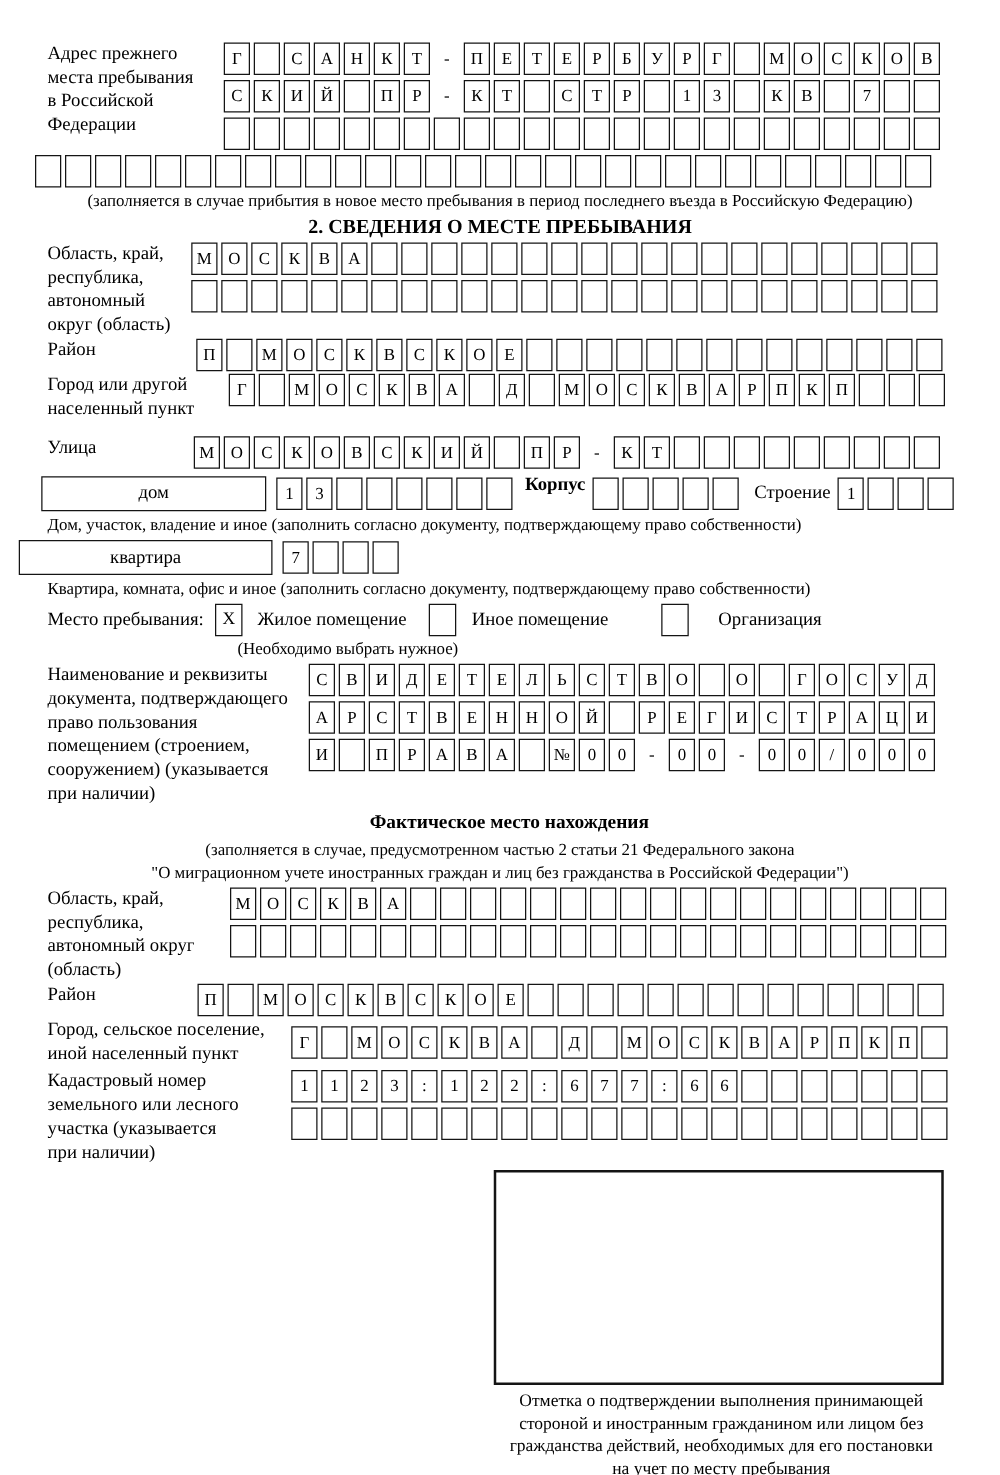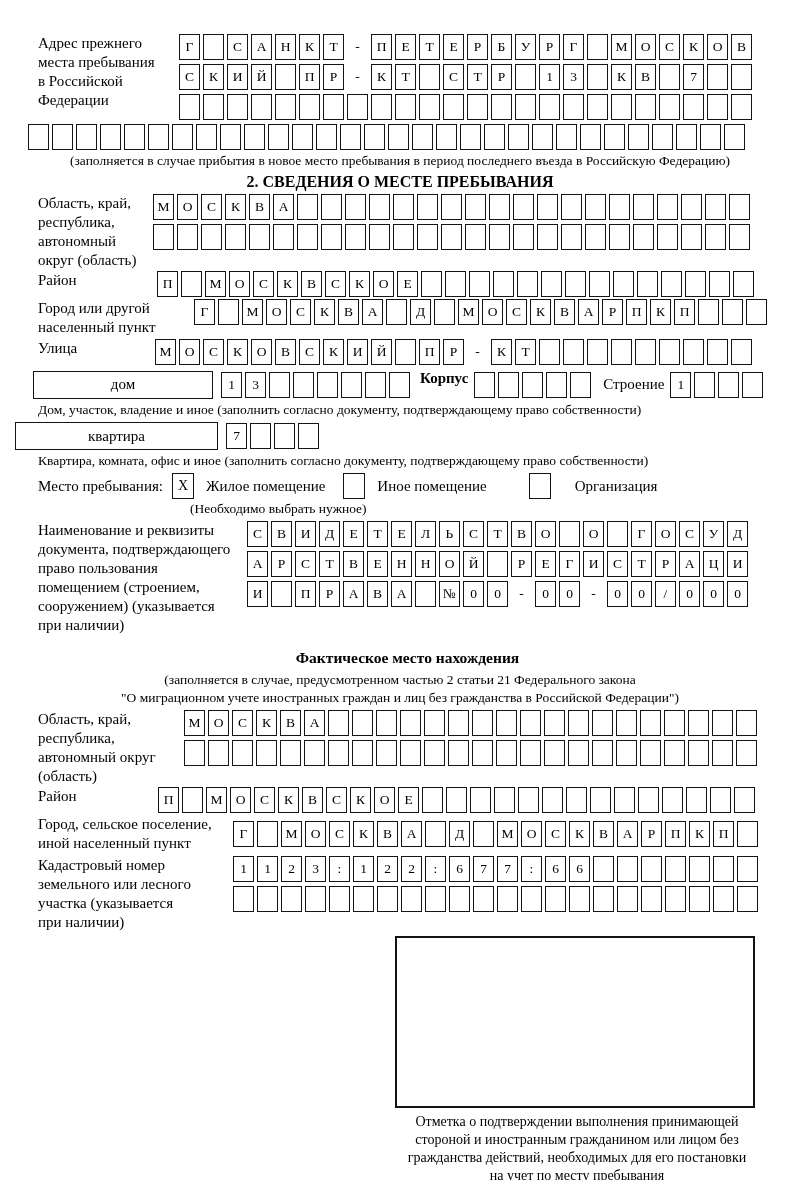--- a/index.html
+++ b/index.html
@@ -258,21 +258,21 @@
         <div class="cell"></div>
         <div class="cell"></div>
         <div class="cell"></div>
         <div class="cell"></div>
         <div class="cell"></div>
         <div class="cell"></div>
         <div class="cell"></div>
       </div>
   </div>
 
-  <div class="field" style="margin-top:2px;gap:11px;">
+  <div class="field" style="margin-top:2px;">
     <div class="flabel w145">Город или другой<br>населенный пункт</div>
     <div class="cellrow">
         <div class="cell">Г</div>
         <div class="cell"></div>
         <div class="cell">М</div>
         <div class="cell">О</div>
         <div class="cell">С</div>
         <div class="cell">К</div>
         <div class="cell">В</div>
         <div class="cell">А</div>
@@ -288,21 +288,21 @@
         <div class="cell">Р</div>
         <div class="cell">П</div>
         <div class="cell">К</div>
         <div class="cell">П</div>
         <div class="cell"></div>
         <div class="cell"></div>
         <div class="cell"></div>
       </div>
   </div>
 
-  <div class="field" style="margin-top:2px;">
+  <div class="field" style="margin-top:12px;">
     <div class="flabel w117">Улица</div>
     <div class="cellrow">
         <div class="cell">М</div>
         <div class="cell">О</div>
         <div class="cell">С</div>
         <div class="cell">К</div>
         <div class="cell">О</div>
         <div class="cell">В</div>
         <div class="cell">С</div>
         <div class="cell">К</div>
@@ -446,21 +446,21 @@
           <div class="cell">0</div>
           <div class="cell">0</div>
           <div class="cell">/</div>
           <div class="cell">0</div>
           <div class="cell">0</div>
           <div class="cell">0</div>
         </div>
     </div>
   </div>
 
-  <div class="sectitle" style="margin-top:14px; font-size:15.5px;padding-left:15px;">Фактическое место нахождения</div>
+  <div class="sectitle" style="margin-top:4px; font-size:15.5px;padding-left:15px;">Фактическое место нахождения</div>
   <div class="note center" style="margin-top:4px; line-height:18px;">(заполняется в случае, предусмотренном частью 2 статьи 21 Федерального закона<br>"О миграционном учете иностранных граждан и лиц без гражданства в Российской Федерации")</div>
 
   <div class="field" style="margin-top:3px;">
     <div class="flabel w146">Область, край,<br>республика,<br>автономный округ<br>(область)</div>
     <div class="rows">
       <div class="cellrow">
           <div class="cell">М</div>
           <div class="cell">О</div>
           <div class="cell">С</div>
           <div class="cell">К</div>

